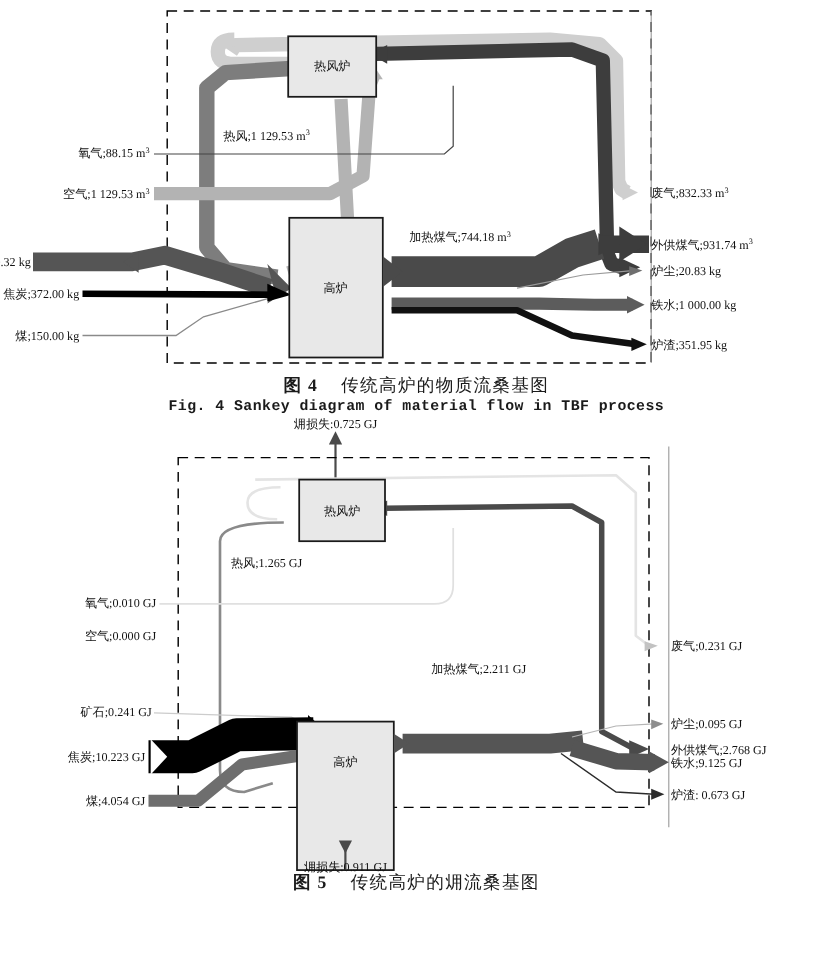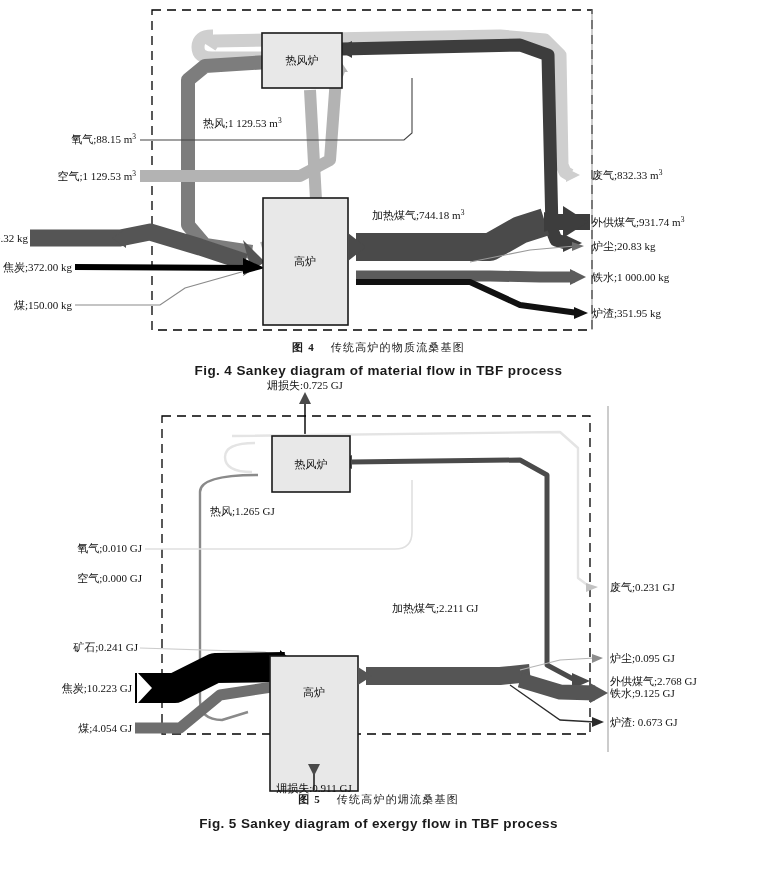--- a/index.html
+++ b/index.html
@@ -3,22 +3,22 @@
 <meta charset="utf-8">
 <style>
   html,body{margin:0;padding:0;background:#fff;}
   body{width:757px;height:874px;font-family:"Liberation Serif",serif;color:#1a1a1a;}
   #page{position:relative;width:757px;height:874px;overflow:hidden;background:#fff;}
   .fig{position:absolute;left:0;width:757px;}
   #fig4{top:0;height:390px;}
   #fig5{top:380px;height:482px;}
   svg{display:block;}
   .cap{position:absolute;left:0;width:757px;text-align:center;}
-  .cap-cn{font-family:"Liberation Serif",serif;font-size:11px;letter-spacing:1.2px;}
-  .cap-en{font-family:Liberation Sans, sans-serif;font-size:13.5px;font-weight:bold;letter-spacing:.4px;}
+  .cap-cn{font-family:"Liberation Serif",serif;font-size:16px;letter-spacing:1.2px;}
+  .cap-en{font-family:Liberation Mono, monospace;font-size:13.5px;font-weight:bold;letter-spacing:.4px;}
   .cap-cn .num{font-weight:bold;}
   text{font-family:"Liberation Serif",serif;}
   .lbl{font-size:11px;fill:#111;}
   .boxlbl{font-size:11px;fill:#111;}
 </style>
 </head>
 <body>
 
 <div id="page">
 
@@ -227,16 +227,15 @@
         <tspan>炉渣</tspan><tspan>:</tspan><tspan> </tspan><tspan>0.673</tspan><tspan> </tspan><tspan>GJ</tspan>
       </text>
     </svg>
 
     <div class="cap cap-cn" style="top:412px;">
       <span class="num">图</span>
       <span class="num">5</span>
       &nbsp;&nbsp;
       <span>传统高炉的㶲流桑基图</span>
     </div>
-    <div class="cap cap-en" style="top:436px;">Fig. 5   Sankey diagram of exergy flow in TBF process</div>
   </div>
 
 </div>
 
 </body></html>

